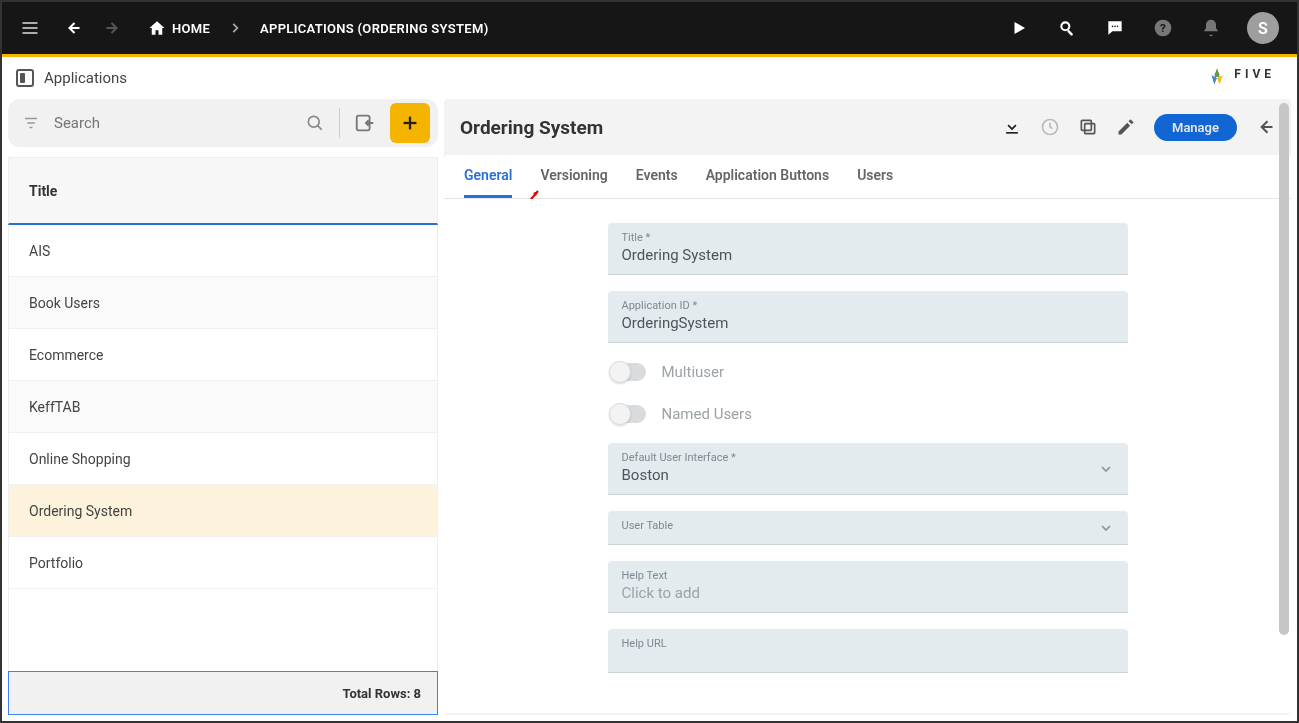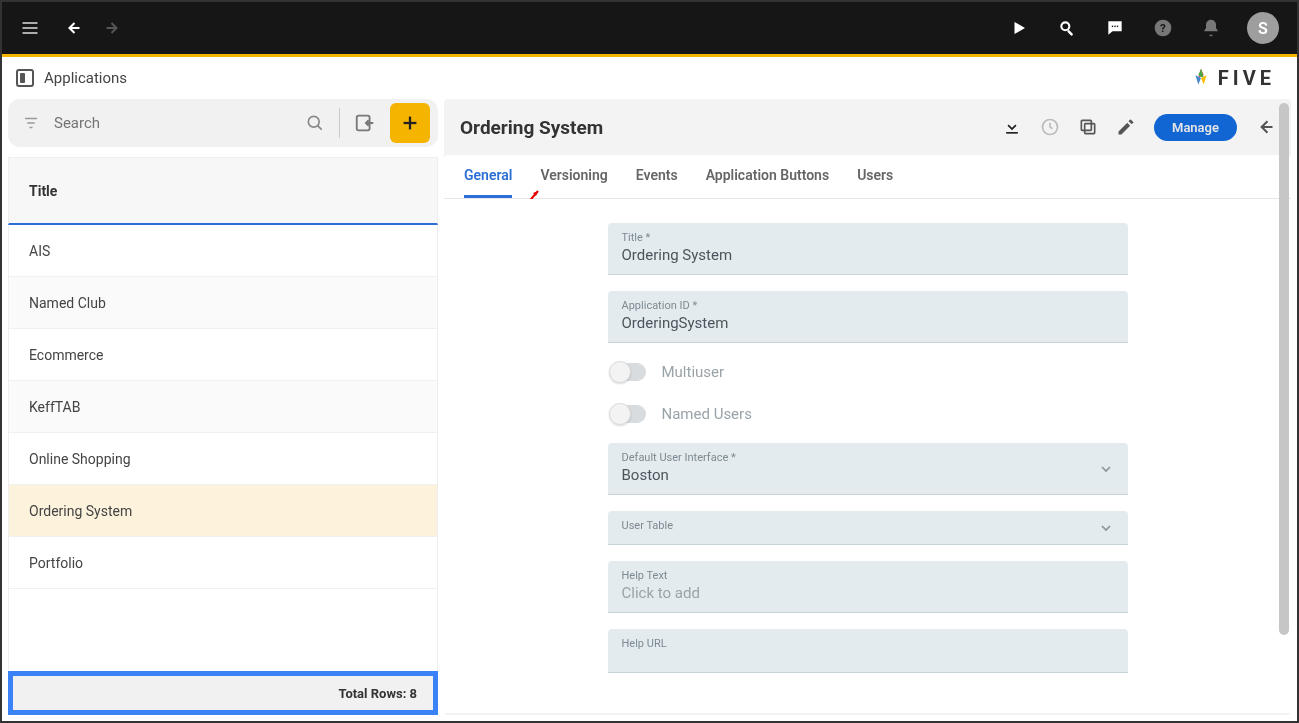--- a/index.html
+++ b/index.html
@@ -15,21 +15,21 @@
   .topbar .chev { color: #888; }
   .avatar-circle { width: 32px; height: 32px; border-radius: 50%; background: #9e9e9e; color: #fff; display: flex; align-items: center; justify-content: center; font-weight: 600; margin-left: 6px; }
   
   .orange-line { height: 3px; background: #f4b400; }
   
   
   .subheader { height: 42px; display: flex; align-items: center; padding: 16px 14px; border-bottom: 0; }
   .subheader .app-ico { width: 18px; height: 18px; border: 2px solid #555; border-radius: 3px; position: relative; margin-right: 10px; }
   .subheader .app-ico::before { content:""; position:absolute; left:2px; top:2px; width:5px; height:10px; background:#555; border-radius:1px; }
   .subheader .title { font-size: 15px; color: #444; }
-  .brand { margin-left: auto; display: flex; align-items: center; gap: 6px; color: #333; font-weight: 700; letter-spacing: 4px; font-size: 20px; padding-right: 8px; }
+  .brand { margin-left: auto; display: flex; align-items: flex-start; gap: 6px; color: #333; font-weight: 700; letter-spacing: 4px; font-size: 12px; padding-right: 8px; }
   .brand-logo { width:22px; height:22px; position:relative; }
   .brand-logo svg { width:22px; height:22px; }
   
   
   .main { display: flex; height: calc(100% - 52px - 3px - 42px); padding: 0 6px 6px 6px; gap: 6px; }
   
   
   .left-panel { width: 430px; display: flex; flex-direction: column; }
   .search-row { background: #f1f1f1; height: 48px; display: flex; align-items: center; padding: 0 8px; gap: 4px; border-radius: 12px; }
   .filter-ico { width: 30px; display:flex; justify-content:center; color:#888; }
@@ -39,21 +39,21 @@
   .exit-ico { width: 34px; height:34px; display:flex; justify-content:center; align-items:center; color:#666; }
   .add-btn { width: 40px; height: 40px; background: #f4b400; border-radius: 6px; display:flex; align-items:center; justify-content:center; margin-left:4px; color:#222; }
   
   .list-header { background: #f7f7f7; height: 68px; display:flex; align-items:center; padding: 0 20px; font-weight:700; color:#333; font-size:14px; border: 1px solid #eee; border-bottom: 2px solid #2a6ed6; margin-top: 10px; }
   
   .list { flex:1; overflow:auto; border-left:1px solid #eee; border-right:1px solid #eee; }
   .list-item { height: 52px; display:flex; align-items:center; padding: 0 20px; font-size: 14px; color:#444; border-bottom: 1px solid #f0f0f0; cursor:pointer; }
   .list-item:nth-child(even) { background:#fafafa; }
   .list-item.selected { background: #fdf3dc; }
   
-  .list-footer { background:#f1f1f1; height: 44px; display:flex; align-items:center; justify-content:flex-end; padding: 0 16px; font-size:13px; font-weight:700; color:#333; border:5px solid #3b82f6; }
+  .list-footer { background:#f1f1f1; height: 44px; display:flex; align-items:center; justify-content:flex-end; padding: 0 16px; font-size:13px; font-weight:700; color:#333; border:1px solid #3b82f6; }
   
   
   .right-panel { flex:1; background:#f3f3f3; border-radius:4px; display:flex; flex-direction:column; overflow:hidden; position:relative; }
   .detail-header { height: 56px; display:flex; align-items:center; padding: 0 16px; gap: 10px; }
   .detail-title { font-size: 19px; font-weight:700; color:#333; }
   .header-actions { margin-left:auto; display:flex; align-items:center; gap: 18px; }
   .header-actions .act { color:#555; cursor:pointer; display:flex; }
   .header-actions .act.dim { color:#aaa; }
   .manage-btn { background:#1266d4; color:#e5e5e5; border:none; border-radius: 16px; padding: 6px 18px; font-size:13px; font-weight:600; cursor:pointer; }
   
@@ -99,20 +99,34 @@
       <svg width="20" height="20" viewBox="0 0 24 24" fill="none" stroke="#fff" stroke-width="2.5">
           <path d="M15 18l-6-6 6-6"></path>
           <line x1="9" y1="12" x2="21" y2="12"></line>
         </svg>
     </div>
     <div class="icon-btn disabled">
       <svg width="20" height="20" viewBox="0 0 24 24" fill="none" stroke="currentColor" stroke-width="2.5">
           <path d="M9 6l6 6-6 6"></path>
           <line x1="3" y1="12" x2="15" y2="12"></line>
         </svg>
+    </div>
+    <div class="crumb" style="margin-left:10px;">
+      <span style="display:flex;align-items:center;gap:6px;cursor:pointer;">
+        <svg width="18" height="18" viewBox="0 0 24 24" fill="#fff">
+            <path d="M12 3l10 9h-3v9h-5v-6h-4v6H5v-9H2z"></path>
+          </svg>
+        <span>HOME</span>
+      </span>
+      <span class="chev" style="margin:0 10px;">
+        <svg width="14" height="14" viewBox="0 0 24 24" fill="none" stroke="#aaa" stroke-width="3">
+            <path d="M9 5l7 7-7 7"></path>
+          </svg>
+      </span>
+      <span style="cursor:pointer;">APPLICATIONS (ORDERING SYSTEM)</span>
     </div>
   </div>
   <div class="right">
     <div class="icon-btn">
       <svg width="18" height="18" viewBox="0 0 24 24" fill="#fff">
           <path d="M6 4l14 8-14 8z"></path>
         </svg>
     </div>
     <div class="icon-btn">
       <svg width="20" height="20" viewBox="0 0 24 24" fill="#fff">
@@ -195,21 +209,21 @@
           </svg>
       </div>
     </div>
 
     <div class="list-header">
       <span>Title</span>
     </div>
 
     <div class="list" id="app-list">
         <div class="list-item">AIS</div>
-        <div class="list-item">Named Club</div>
+        <div class="list-item">Book Users</div>
         <div class="list-item">Ecommerce</div>
         <div class="list-item">KeffTAB</div>
         <div class="list-item">Online Shopping</div>
         <div class="list-item selected">Ordering System</div>
         <div class="list-item">Portfolio</div>
       </div>
 
     <div class="list-footer">
       <span>Total Rows: 8</span>
     </div>

